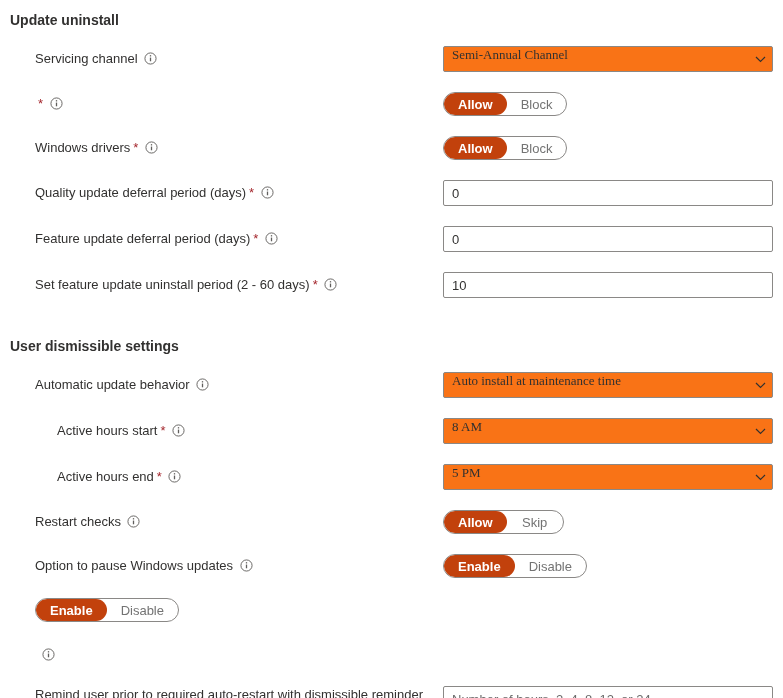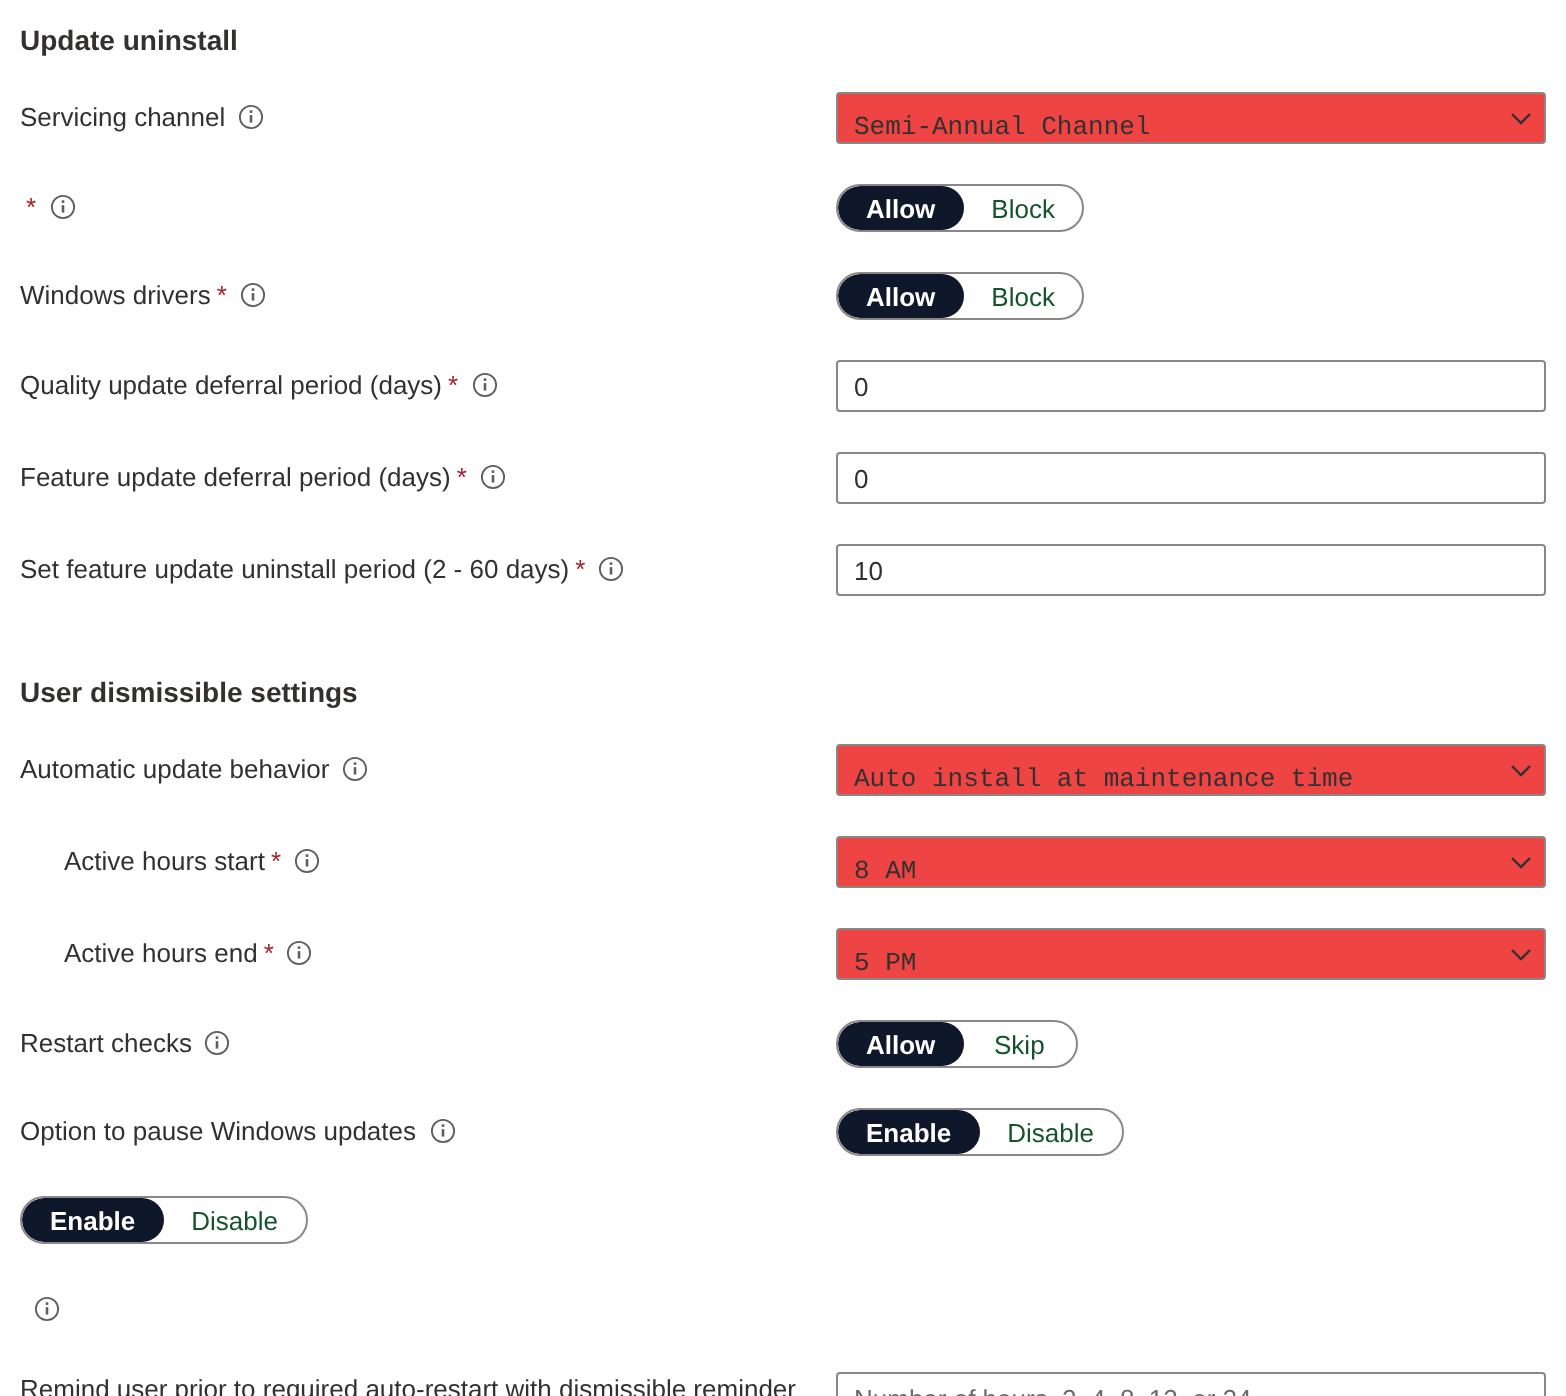--- a/index.html
+++ b/index.html
@@ -16,20 +16,21 @@
     font-size: 14px;
     font-weight: 600;
     margin: 0 0 18px 0;
     padding-top: 4px;
   }
   .row {
     display: flex;
     align-items: center;
     margin-bottom: 20px;
     min-height: 24px;
+    margin-left: 25px;
   }
   .label-col {
     flex: 0 0 408px;
     display: flex;
     align-items: center;
     line-height: 1.35;
     padding-right: 10px;
   }
   .label-col.indent { padding-left: 22px; }
   .label-text { }
@@ -48,26 +49,26 @@
     flex: 1 1 auto;
     display: flex;
     align-items: center;
   }
   .select {
     width: 100%;
     height: 26px;
     border: 1px solid #8a8886;
     border-radius: 2px;
     padding: 0 26px 0 8px;
-    font-family: Liberation Mono, monospace;
+    font-family: Liberation Serif, serif;
     font-size: 13px;
     position: relative;
     display: flex;
-    align-items: flex-end;
-    background: #ef4444;
+    align-items: flex-start;
+    background: #f97316;
     cursor: pointer;
   }
   .select .chev {
     position: absolute;
     right: 6px;
     top: 50%;
     transform: translateY(-50%);
     width: 12px; height: 12px;
     display: flex; align-items: center; justify-content: center;
   }
@@ -96,26 +97,26 @@
     min-width: 56px;
     padding: 0 14px;
     display: flex;
     align-items: center;
     justify-content: center;
     font-size: 13px;
     cursor: pointer;
     user-select: none;
   }
   .pill.selected {
-    background: #0f172a;
+    background: #c2410c;
     color: #fff;
     font-weight: 600;
     border-radius: 13px;
   }
-  .pill:not(.selected) { color: #14532d; }
+  .pill:not(.selected) { color: #737373; }
   .spacer-section { height: 16px; }
   .multiline-label { display:block; }
 </style>
 </head>
 <body>
 
 <svg width="0" height="0" style="position:absolute">
   <defs>
     <g id="info-g">
       <circle cx="7" cy="7" r="6" fill="none" stroke="#605e5c" stroke-width="1"></circle>

